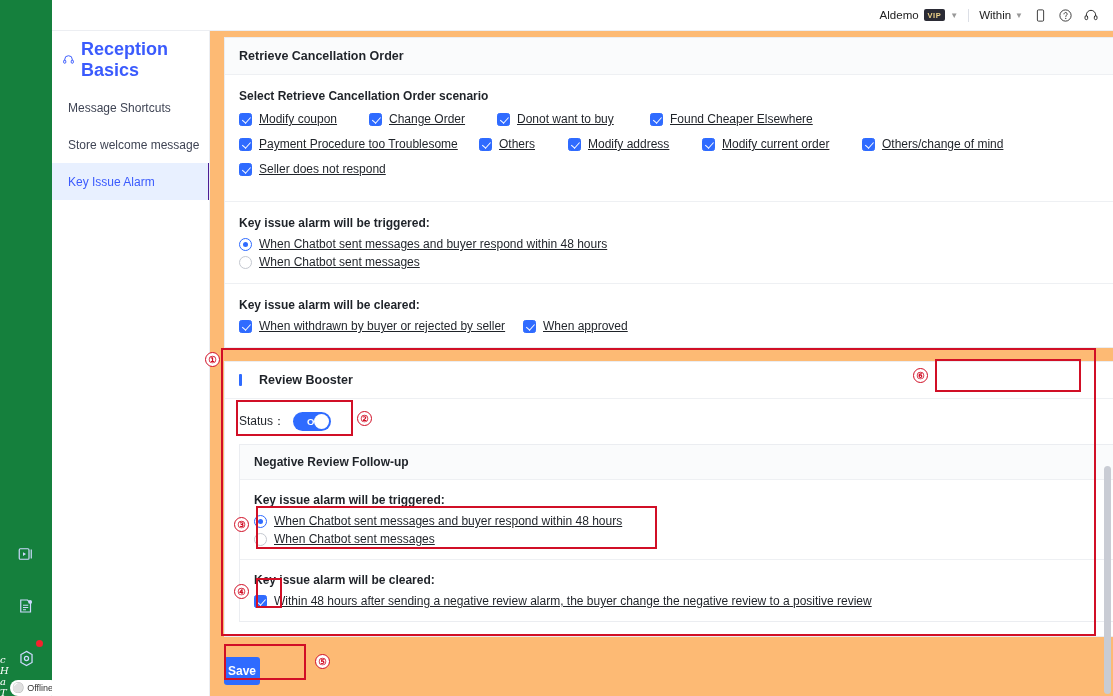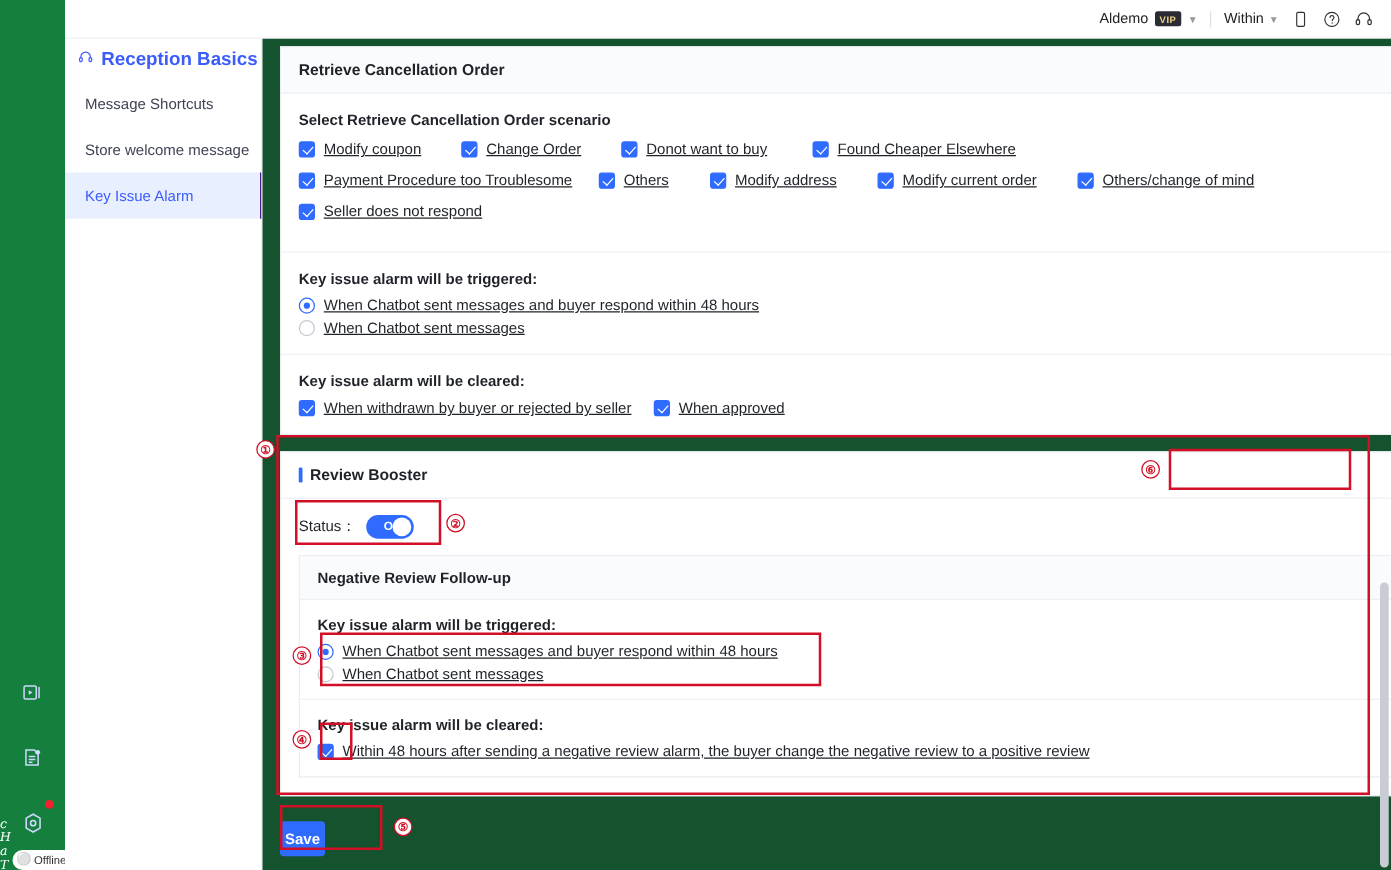--- a/index.html
+++ b/index.html
@@ -50,21 +50,21 @@
     width: 7px; height: 7px; border-radius: 50%; background: #f5222d;
   }
 
   
   .nav {
     position: absolute; left: 52px; top: 31px; width: 158px; height: 665px;
     background: #ffffff; border-right: 1px solid #eceef2;
   }
   .nav-head {
     display: flex; align-items: center; gap: 6px;
-    padding: 8px 0 8px 10px; color: #3b5bfd; font-size: 15px; font-weight: 600;
+    padding: 8px 0 8px 10px; color: #3b5bfd; font-size: 18px; font-weight: 600;
   }
   .nav-item {
     height: 37px; display: flex; align-items: center;
     padding-left: 16px; font-size: 12px; color: #3f4454;
   }
   .nav-item.active {
     background: #e8f0ff; color: #3b5bfd;
     border-right: 1px solid #4c1d95;
   }
 
@@ -81,21 +81,21 @@
     padding: 1.5px 4px; border-radius: 2px; letter-spacing: .5px;
   }
   .tb-sep { width: 1px; height: 13px; background: #dcdfe6; }
   .tb-lang { display: flex; align-items: center; gap: 4px; font-size: 11.5px; color: #222; }
   .chev { font-size: 8px; color: #999; }
   .tb-ic { color: #333; display: flex; align-items: center; }
 
   
   .main {
     position: absolute; left: 210px; top: 31px; right: 0; bottom: 0;
-    background: #14532d; overflow: hidden;
+    background: #fdba74; overflow: hidden;
   }
   .content { position: absolute; left: 0; top: 0; width: 1113px; }
 
   .card {
     background: #ffffff; border: 1px solid #ebedf1;
     margin: 6px 14px 0 14px;
   }
   .card-title {
     padding: 11px 14px; font-size: 12.5px; color: #1f2329; font-weight: 600;
     background: #fafbfc; border-bottom: 1px solid #eef0f3;
@@ -133,21 +133,21 @@
   .sec-label { font-size: 12px; font-weight: 600; color: #1f2329; margin-bottom: 7px; }
   .radio-stack > .opt { margin-bottom: 4px; }
   .radio-stack > .opt:last-child { margin-bottom: 0; }
 
   
   .rb-card { background: #fff; border: 1px solid #ebedf1; margin: 13px 14px 0 14px; }
   .rb-head {
     display: flex; align-items: center; justify-content: space-between;
     padding: 11px 14px; border-bottom: 1px solid #eef0f3;
   }
-  .rb-title { display: flex; align-items: center; gap: 6px; font-size: 12.5px; font-weight: 600; color: #1f2329; }
+  .rb-title { display: flex; align-items: center; gap: 17px; font-size: 12.5px; font-weight: 600; color: #1f2329; }
   .rb-bar { width: 3px; height: 12px; background: #2f6bff; border-radius: 1px; }
 
   .rb-status { display: flex; align-items: center; gap: 8px; padding: 13px 14px 13px 14px; }
   .rb-status-label { font-size: 12px; color: #1f2329; }
   .toggle {
     width: 38px; height: 19px; border-radius: 10px; background: #2f6bff;
     position: relative; display: flex; align-items: center;
   }
   .toggle-txt { color: #fff; font-size: 9.5px; margin-left: 14px; font-weight: 600; }
   .toggle-knob {

